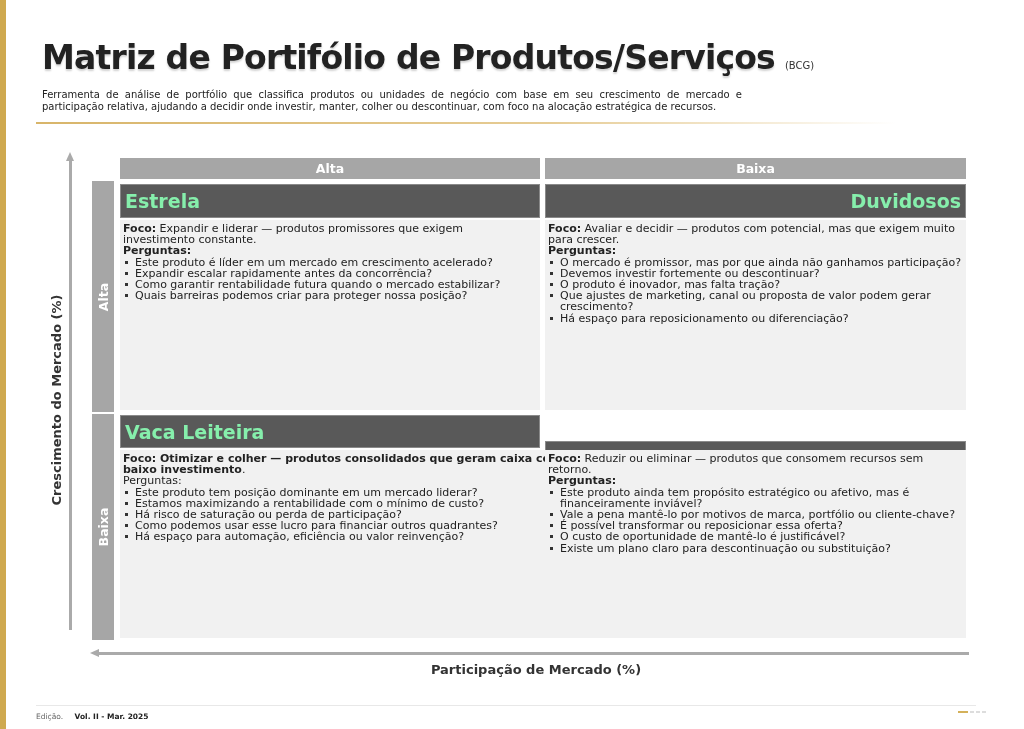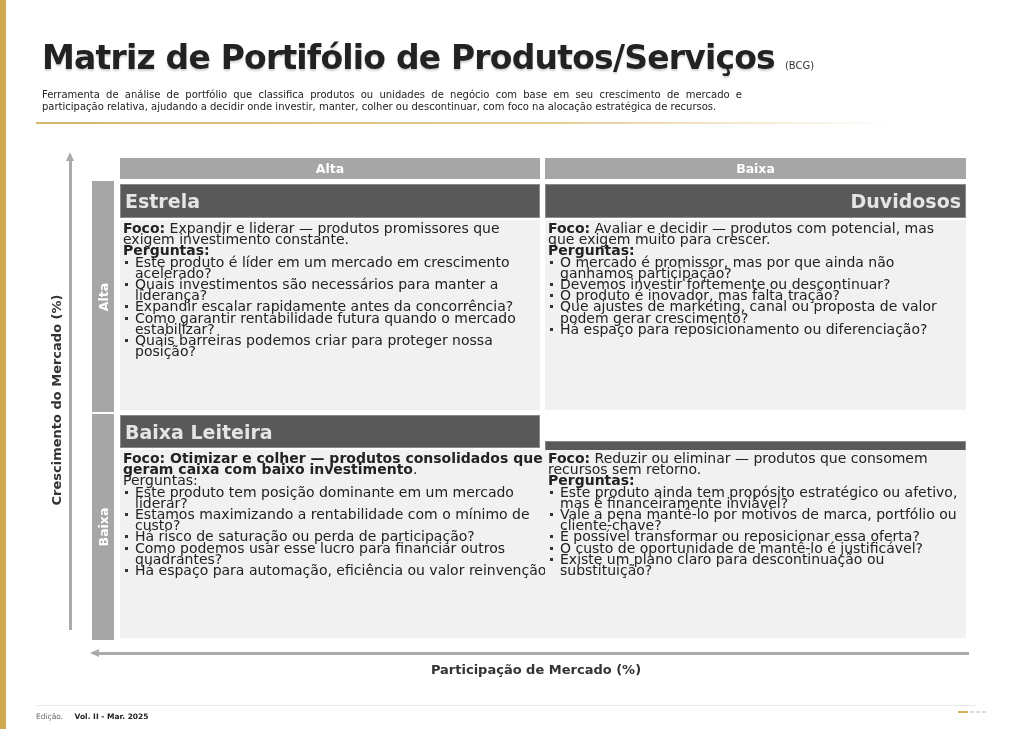--- a/index.html
+++ b/index.html
@@ -26,23 +26,23 @@
 
   .col-header { position: absolute; top: 158px; height: 21px; background: #a6a6a6; color: #fff; font-weight: bold; font-size: 12.5px; display: flex; align-items: center; justify-content: center; }
   .col-alta { left: 120px; width: 420px; }
   .col-baixa { left: 545px; width: 421px; }
 
   .row-label { position: absolute; left: 92px; width: 22px; background: #a6a6a6; }
   .row-label span { position: absolute; left: 50%; top: 50%; transform: translate(-50%, -50%) rotate(-90deg); white-space: nowrap; color: #fff; font-weight: bold; font-size: 12.5px; }
   .row-alta { top: 181px; height: 231px; }
   .row-baixa { top: 414px; height: 226px; }
 
-  .q-header { position: absolute; height: 34px; background: #595959; color: #e5e5e5; font-weight: bold; font-size: 19px; display: flex; align-items: center; padding: 0 4px; border: 1px solid #8a8a8a; }
+  .q-header { position: absolute; height: 34px; background: #595959; color: #86efac; font-weight: bold; font-size: 19px; display: flex; align-items: center; padding: 0 4px; border: 1px solid #8a8a8a; }
   .q-header.right { justify-content: flex-end; }
-  .q-body { position: absolute; background: #f1f1f1; padding: 3px 3px; font-size: 14px; line-height: 11.2px; color: #222; }
+  .q-body { position: absolute; background: #f1f1f1; padding: 3px 3px; font-size: 11px; line-height: 11.2px; color: #222; }
   .q-body b { font-weight: bold; }
   .q-body ul { list-style: none; }
   .q-body li { position: relative; padding-left: 12px; }
   .q-body li::before { content: ""; position: absolute; left: 2px; top: 4px; width: 3px; height: 3px; background: #333; }
 
   .pos-tl-h { left: 120px; top: 184px; width: 420px; }
   .pos-tr-h { left: 545px; top: 184px; width: 421px; }
   .pos-bl-h { left: 120px; top: 415px; width: 420px; height: 33px; }
   .pos-br-h { left: 545px; top: 415px; width: 421px; height: 33px; margin-top: 26px; }
 
@@ -89,41 +89,40 @@
 <div class="row-label row-baixa">
   <span>Baixa</span>
 </div>
 
 <div class="q-header pos-tl-h">Estrela</div>
 <div class="q-body pos-tl-b">
   <div><b>Foco:</b><span> Expandir e liderar — produtos promissores que exigem investimento constante.</span></div>
   <div><b>Perguntas:</b></div>
   <ul>
     <li>Este produto é líder em um mercado em crescimento acelerado?</li>
-    <li>Quais investimentos são necessários para manter a liderança?</li>
     <li>Expandir escalar rapidamente antes da concorrência?</li>
     <li>Como garantir rentabilidade futura quando o mercado estabilizar?</li>
     <li>Quais barreiras podemos criar para proteger nossa posição?</li>
   </ul>
 </div>
 
 <div class="q-header right pos-tr-h">Duvidosos</div>
 <div class="q-body pos-tr-b">
   <div><b>Foco:</b><span> Avaliar e decidir — produtos com potencial, mas que exigem muito para crescer.</span></div>
   <div><b>Perguntas:</b></div>
   <ul>
     <li>O mercado é promissor, mas por que ainda não ganhamos participação?</li>
     <li>Devemos investir fortemente ou descontinuar?</li>
     <li>O produto é inovador, mas falta tração?</li>
     <li>Que ajustes de marketing, canal ou proposta de valor podem gerar crescimento?</li>
     <li>Há espaço para reposicionamento ou diferenciação?</li>
   </ul>
 </div>
 
-<div class="q-header pos-bl-h">Baixa Leiteira</div>
+<div class="q-header pos-bl-h">Vaca Leiteira</div>
 <div class="q-body pos-bl-b">
   <div><b>Foco: Otimizar e colher — produtos consolidados que geram caixa com baixo investimento</b><span>.</span></div>
   <div><span>Perguntas:</span></div>
   <ul>
     <li>Este produto tem posição dominante em um mercado liderar?</li>
     <li>Estamos maximizando a rentabilidade com o mínimo de custo?</li>
     <li>Há risco de saturação ou perda de participação?</li>
     <li>Como podemos usar esse lucro para financiar outros quadrantes?</li>
     <li>Há espaço para automação, eficiência ou valor reinvenção?</li>
   </ul>

